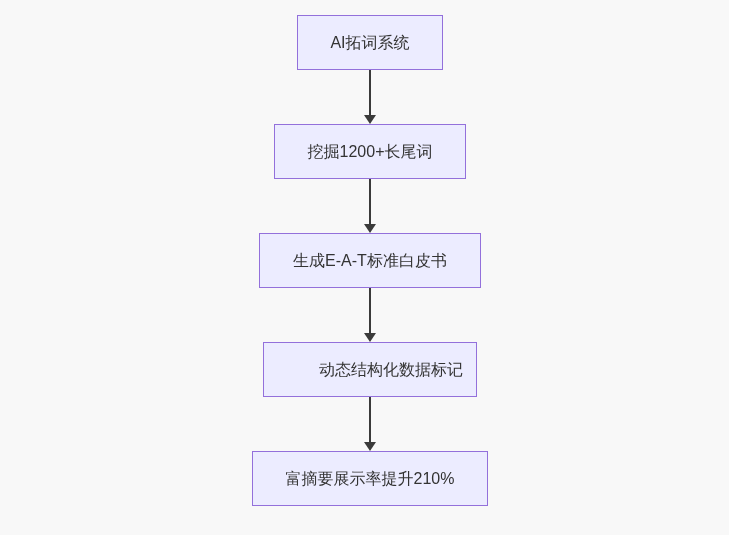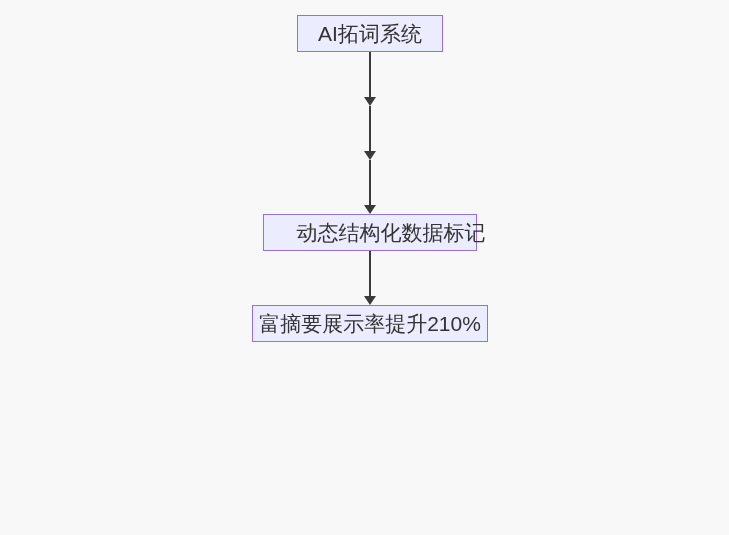--- a/index.html
+++ b/index.html
@@ -15,28 +15,28 @@
     position: absolute;
     top: 15px;
     left: 370px;
     transform: translateX(-50%);
     display: flex;
     flex-direction: column;
     align-items: center;
   }
   .node {
     box-sizing: border-box;
-    height: 37px;
+    height: 55px;
     display: flex;
     align-items: center;
     justify-content: center;
     background: var(--node-fill, #ececff);
     border: 1.5px solid var(--node-border, #9370db);
     color: var(--node-text, #333333);
-    font-size: 21px;
+    font-size: 16px;
     line-height: 1;
     white-space: nowrap;
   }
   .w1 { width: 146px; }
   .w2 { width: 192px; }
   .w3 { width: 222px; }
   .w4 { width: 214px; padding-left: 42px; }
   .w5 { width: 236px; }
   .connector {
     height: 54px;
@@ -65,26 +65,32 @@
 
     <div class="node w1">
       <span>AI拓词系统</span>
     </div>
 
     <div class="connector">
       <div class="line"></div>
       <div class="head"></div>
     </div>
 
+    <div class="node w2">
+      <span>挖掘1200+长尾词</span>
+    </div>
 
     <div class="connector">
       <div class="line"></div>
       <div class="head"></div>
     </div>
 
+    <div class="node w3">
+      <span>生成E-A-T标准白皮书</span>
+    </div>
 
     <div class="connector">
       <div class="line"></div>
       <div class="head"></div>
     </div>
 
     <div class="node w4">
       <span>动态结构化数据标记</span>
     </div>
 

